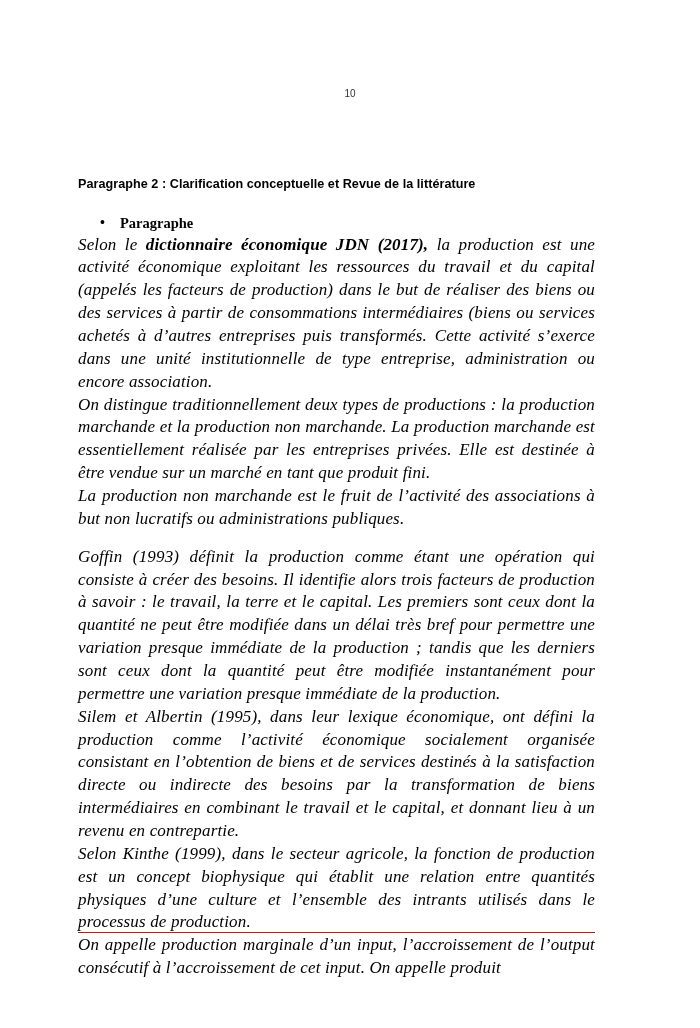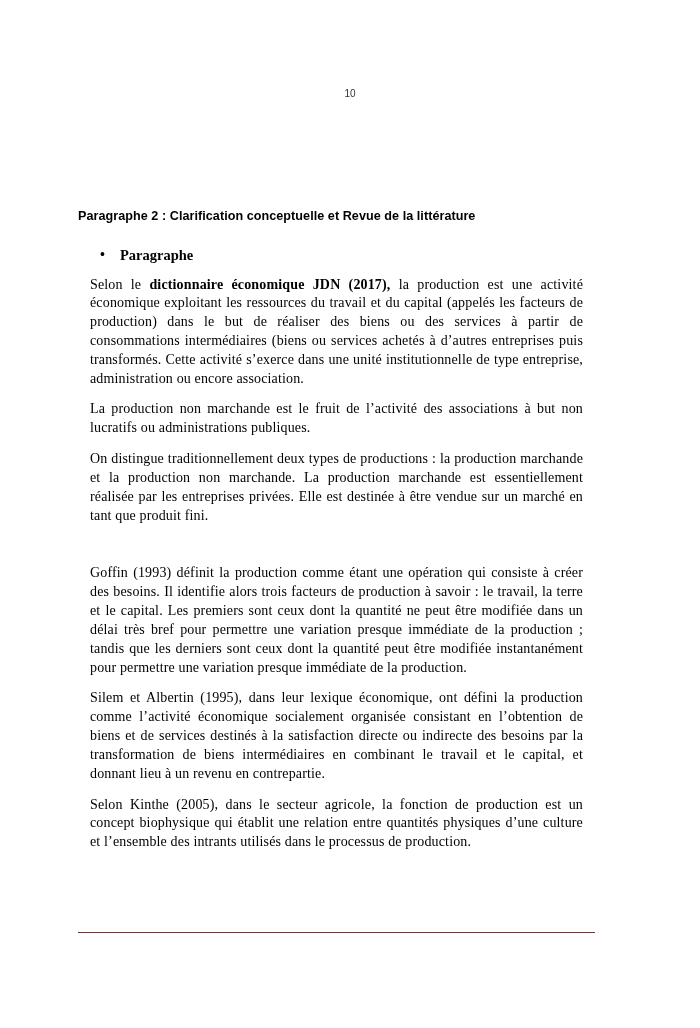--- a/index.html
+++ b/index.html
@@ -40,45 +40,45 @@
   }
   .heading-block {
     font-family: "Liberation Sans", sans-serif;
     font-weight: bold;
     font-size: 12.6px;
     line-height: 1.55;
     letter-spacing: 0.05px;
   }
   .heading-block div {
     white-space: nowrap;
-    margin-top: 32px;
   }
   .bullet-line {
     margin-top: 20px;
     margin-bottom: 2px;
     padding-left: 42px;
     position: relative;
     font-family: "Liberation Serif", serif;
     font-weight: bold;
     font-size: 14.5px;
   }
   .bullet-line .dot {
     position: absolute;
     left: 22px;
     top: 0;
     font-size: 14px;
     line-height: inherit;
   }
   p.body {
-    margin: 12px;
-    font-size: 14px;
+    margin: 0;
+    font-size: 17px;
     line-height: 1.345;
     text-align: justify;
     text-justify: inter-word;
     letter-spacing: 0.15px;
+    font-style: italic;
   }
   p.body + p.body {
     margin-top: 0;
   }
   .gap {
     height: 15px;
   }
   b.inline {
     font-weight: bold;
   }
@@ -102,23 +102,24 @@
     <div class="heading-block">
       <div>Paragraphe 2 : Clarification conceptuelle et Revue de la littérature</div>
     </div>
 
     <div class="bullet-line">
       <span class="dot">•</span>
       <span>Paragraphe</span>
     </div>
 
     <p class="body" id="p1">Selon le <b class="inline">dictionnaire économique JDN (2017),</b> la production est une activité économique exploitant les ressources du travail et du capital (appelés les facteurs de production) dans le but de réaliser des biens ou des services à partir de consommations intermédiaires (biens ou services achetés à d’autres entreprises puis transformés. Cette activité s’exerce dans une unité institutionnelle de type entreprise, administration ou encore association.</p>
+    <p class="body" id="p2">On distingue traditionnellement deux types de productions : la production marchande et la production non marchande. La production marchande est essentiellement réalisée par les entreprises privées. Elle est destinée à être vendue sur un marché en tant que produit fini.</p>
     <p class="body" id="p3">La production non marchande est le fruit de l’activité des associations à but non lucratifs ou administrations publiques.</p>
-    <p class="body" id="p2">On distingue traditionnellement deux types de productions : la production marchande et la production non marchande. La production marchande est essentiellement réalisée par les entreprises privées. Elle est destinée à être vendue sur un marché en tant que produit fini.</p>
     <div class="gap"></div>
     <p class="body" id="p4">Goffin (1993) définit la production comme étant une opération qui consiste à créer des besoins. Il identifie alors trois facteurs de production à savoir : le travail, la terre et le capital. Les premiers sont ceux dont la quantité ne peut être modifiée dans un délai très bref pour permettre une variation presque immédiate de la production ; tandis que les derniers sont ceux dont la quantité peut être modifiée instantanément pour permettre une variation presque immédiate de la production.</p>
     <p class="body" id="p5">Silem et Albertin (1995), dans leur lexique économique, ont défini la production comme l’activité économique socialement organisée consistant en l’obtention de biens et de services destinés à la satisfaction directe ou indirecte des besoins par la transformation de biens intermédiaires en combinant le travail et le capital, et donnant lieu à un revenu en contrepartie.</p>
-    <p class="body" id="p6">Selon Kinthe (2005), dans le secteur agricole, la fonction de production est un concept biophysique qui établit une relation entre quantités physiques d’une culture et l’ensemble des intrants utilisés dans le processus de production.</p>
+    <p class="body" id="p6">Selon Kinthe (1999), dans le secteur agricole, la fonction de production est un concept biophysique qui établit une relation entre quantités physiques d’une culture et l’ensemble des intrants utilisés dans le processus de production.</p>
+    <p class="body" id="p7">On appelle   production marginale d’un input, l’accroissement de l’output consécutif à l’accroissement de cet input. On appelle produit</p>
 
   </div>
 
   <div class="footer-rule" style="border-top-color: rgb(138, 42, 42);"></div>
 </div>
 
 </body></html>

